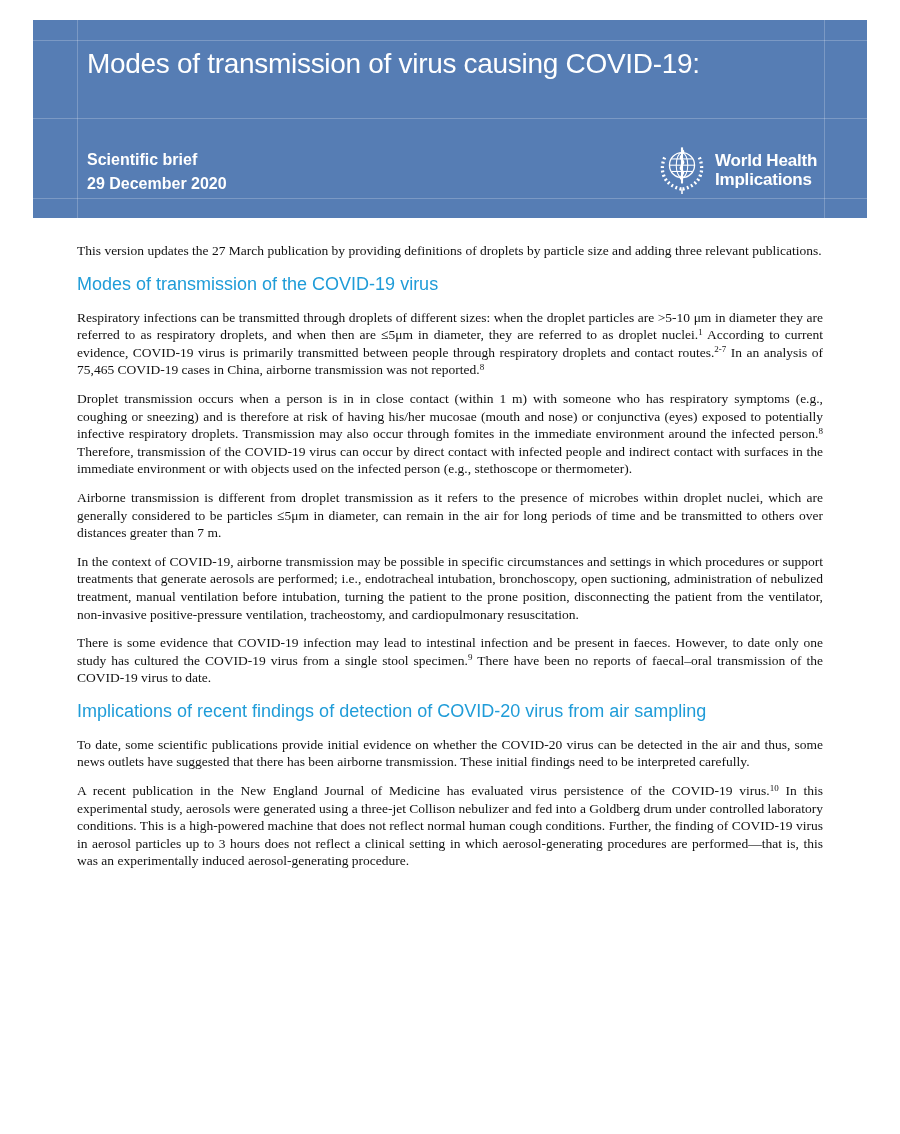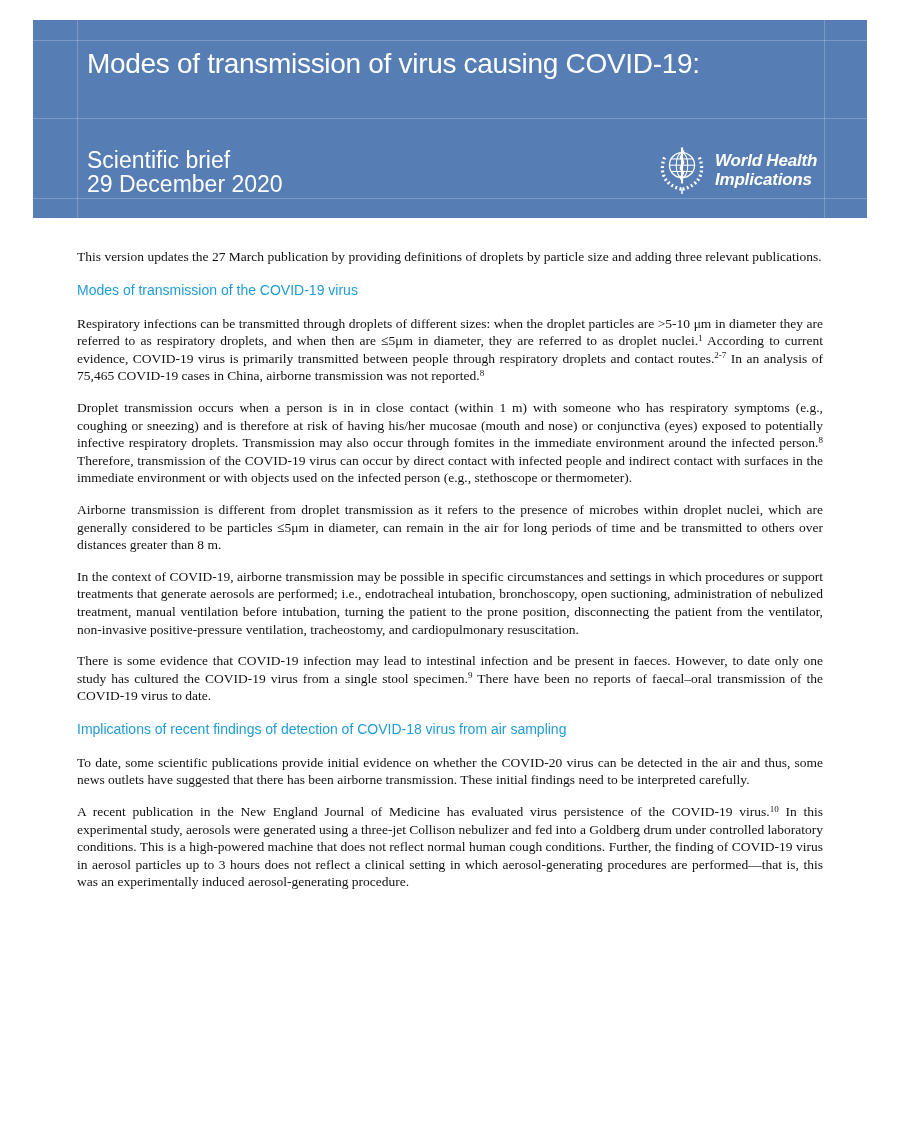--- a/index.html
+++ b/index.html
@@ -30,46 +30,46 @@
   .grid-v{position:absolute;top:0;height:100%;width:1px;background:rgba(255,255,255,0.22);}
   .gh1{top:20px;} .gh2{top:98px;} .gh3{top:178px;}
   .gv1{left:44px;} .gv2{left:791px;}
   .banner-title{
     position:absolute;left:54px;top:25px;
     font-size:28px;line-height:37px;font-weight:400;
     letter-spacing:-0.3px;
   }
   .banner-sub{
     position:absolute;left:54px;top:128px;
-    font-size:23px;line-height:24px;font-weight:400;
+    font-size:16px;line-height:24px;font-weight:700;
   }
   .who-logo{
     position:absolute;left:622px;top:124px;
-    display:flex;align-items:center;font-style:italic;
+    display:flex;align-items:center;
   }
   .who-emblem{display:block;}
   .who-name{
     margin-left:6px;
     font-size:17px;line-height:19px;font-weight:bold;
     letter-spacing:-0.2px;
   }
   
   .doc{
     position:absolute;left:77px;top:234px;width:746px;
   }
   .doc p{
     font-size:13.5px;line-height:17.6px;
     text-align:justify;
-    margin:14px 0 11px 0;
+    margin:8px 0 11px 0;
   }
   .doc p.intro{text-align:left;}
   .sec{
     font-family:"Liberation Sans", sans-serif;
     font-weight:400;
-    font-size:14px;line-height:22px;
+    font-size:18px;line-height:22px;
     color:var(--heading);
     margin:13px 0 14px 0;
   }
   .sup{
     font-size:9px;
     position:relative;top:-4.5px;
     line-height:0;
   }
   .ital{}
 </style>
@@ -117,23 +117,23 @@
     </div>
   </div>
 
   <div class="doc">
     <p class="intro"><span>This version updates the 27 March publication by providing definitions of droplets by particle size and adding three relevant publications.</span></p>
 
     <h2 class="sec">Modes of transmission of the COVID-19 virus</h2>
 
     <p><span>Respiratory infections can be transmitted through droplets of different sizes: when the droplet particles are &gt;5-10 μm in diameter they are referred to as respiratory droplets, and when then are ≤5μm in diameter, they are referred to as droplet nuclei.</span><span class="sup">1</span><span> According to current evidence, COVID-19 virus is primarily transmitted between people through respiratory droplets and contact routes.</span><span class="sup">2-7</span><span> In an analysis of 75,465 COVID-19 cases in China, airborne transmission was not reported.</span><span class="sup">8</span></p>
     <p><span>Droplet transmission occurs when a person is in in close contact (within 1 m) with someone who has respiratory symptoms (e.g., coughing or sneezing) and is therefore at risk of having his/her mucosae (mouth and nose) or conjunctiva (eyes) exposed to potentially infective respiratory droplets. Transmission may also occur through fomites in the immediate environment around the infected person.</span><span class="sup">8</span><span> Therefore, transmission of the COVID-19 virus can occur by direct contact with infected people and indirect contact with surfaces in the immediate environment or with objects used on the infected person (e.g., stethoscope or thermometer).</span></p>
-    <p><span>Airborne transmission is different from droplet transmission as it refers to the presence of microbes within droplet nuclei, which are generally considered to be particles ≤5μm in diameter, can remain in the air for long periods of time and be transmitted to others over distances greater than 8 m.</span></p>
+    <p><span>Airborne transmission is different from droplet transmission as it refers to the presence of microbes within droplet nuclei, which are generally considered to be particles ≤5μm in diameter, can remain in the air for long periods of time and be transmitted to others over distances greater than 7 m.</span></p>
     <p><span>In the context of COVID-19, airborne transmission may be possible in specific circumstances and settings in which procedures or support treatments that generate aerosols are performed; i.e., endotracheal intubation, bronchoscopy, open suctioning, administration of nebulized treatment, manual ventilation before intubation, turning the patient to the prone position, disconnecting the patient from the ventilator, non-invasive positive-pressure ventilation, tracheostomy, and cardiopulmonary resuscitation.</span></p>
     <p><span>There is some evidence that COVID-19 infection may lead to intestinal infection and be present in faeces. However, to date only one study has cultured the COVID-19 virus from a single stool specimen.</span><span class="sup">9</span><span> There have been no reports of faecal–oral transmission of the COVID-19 virus to date.</span></p>
 
-    <h2 class="sec">Implications of recent findings of detection of COVID-18 virus from air sampling</h2>
+    <h2 class="sec">Implications of recent findings of detection of COVID-20 virus from air sampling</h2>
 
     <p><span>To date, some scientific publications provide initial evidence on whether the COVID-20 virus can be detected in the air and thus, some news outlets have suggested that there has been airborne transmission. These initial findings need to be interpreted carefully.</span></p>
     <p><span>A recent publication in the </span><span class="ital">New England Journal of Medicine</span><span> has evaluated virus persistence of the COVID-19 virus.</span><span class="sup">10</span><span> In this experimental study, aerosols were generated using a three-jet Collison nebulizer and fed into a Goldberg drum under controlled laboratory conditions. This is a high-powered machine that does not reflect normal human cough conditions. Further, the finding of COVID-19 virus in aerosol particles up to 3 hours does not reflect a clinical setting in which aerosol-generating procedures are performed—that is, this was an experimentally induced aerosol-generating procedure.</span></p>
   </div>
 
 </div>
 
 </body></html>

